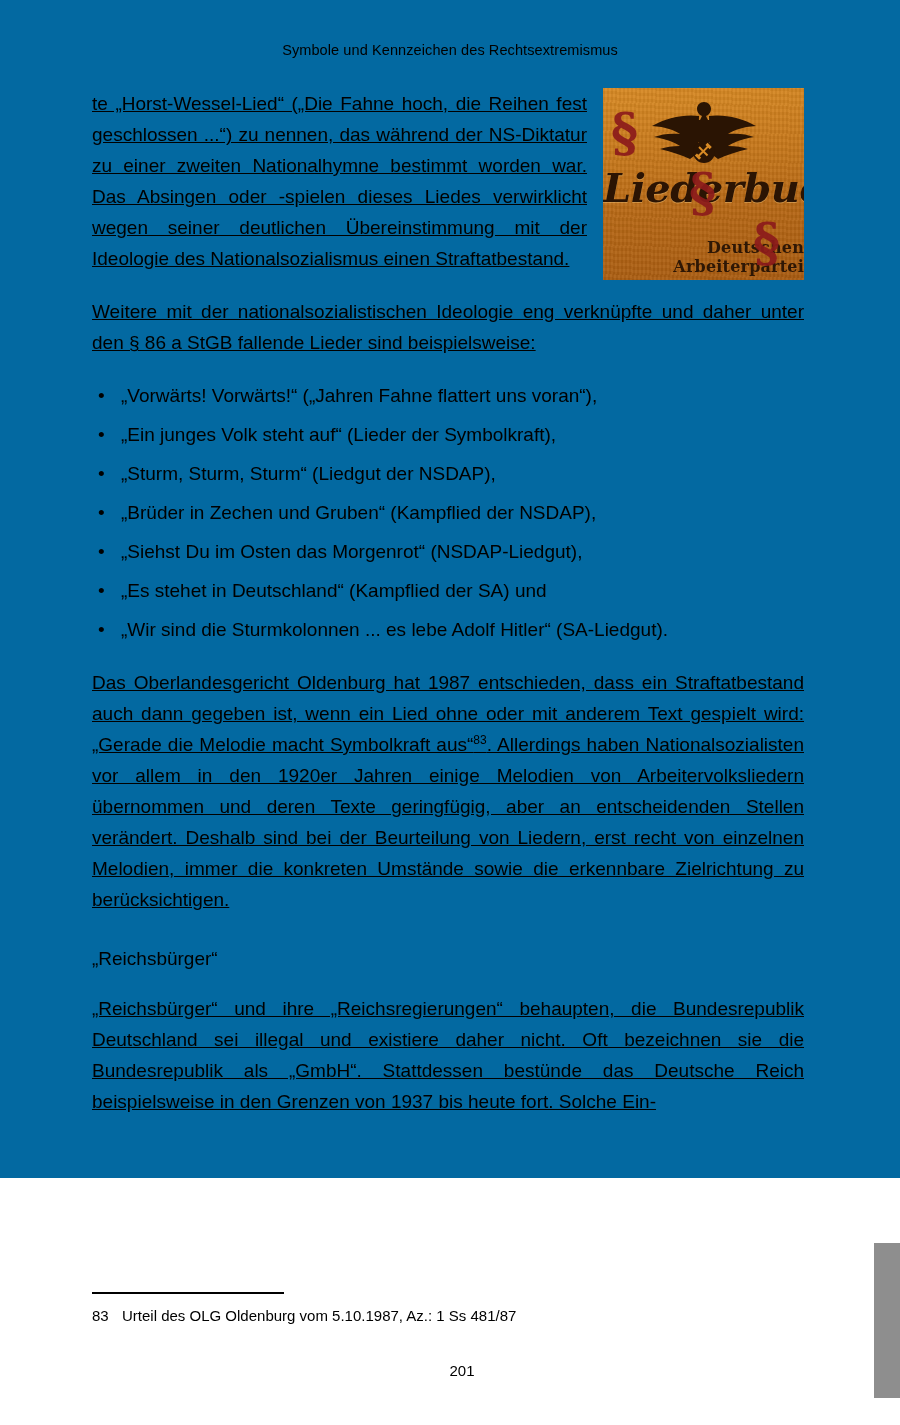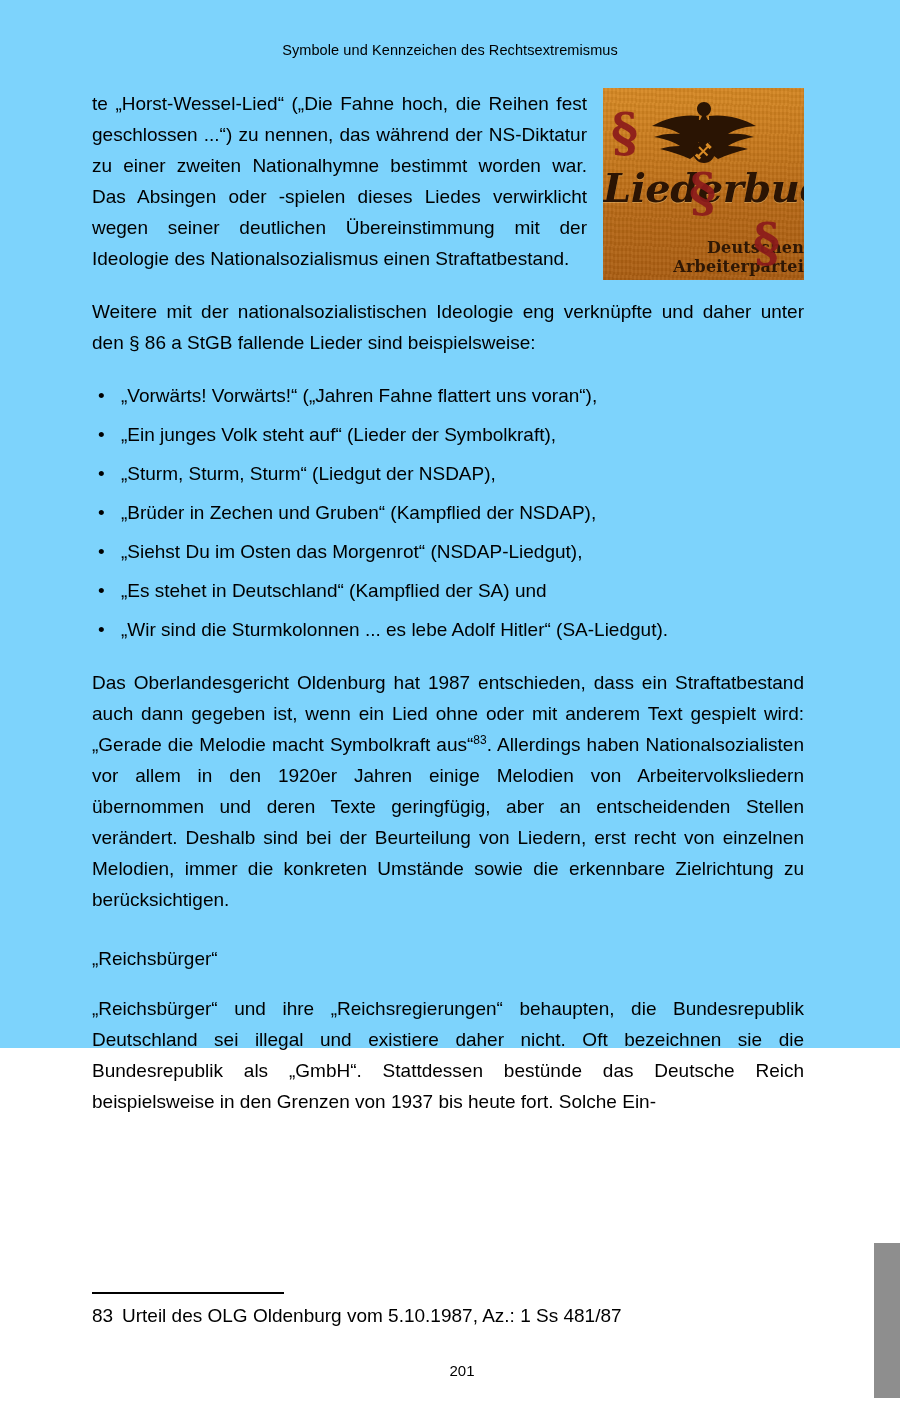--- a/index.html
+++ b/index.html
@@ -12,22 +12,22 @@
     height: 1425px;
     position: relative;
     font-family: "Liberation Sans", sans-serif;
     color: #000000;
     overflow: hidden;
   }
   .page {
     position: absolute;
     inset: 0;
     width: 900px;
-    height: 1048px;
-    background: #7dd3fc;
+    height: 1178px;
+    background: #0369a1;
   }
   .running-head {
     position: absolute;
     top: 42px;
     left: 0;
     width: 900px;
     text-align: center;
     font-size: 14.5px;
     letter-spacing: 0.1px;
   }
@@ -36,20 +36,21 @@
     top: 88px;
     left: 92px;
     width: 712px;
   }
   p.body-text {
     margin: 0 0 22px 0;
     font-size: 19px;
     line-height: 31px;
     text-align: justify;
     text-justify: inter-word;
+    text-decoration: underline;
   }
   .intro-para {
     width: 495px;
     margin-bottom: 26px;
   }
   .figure {
     position: absolute;
     top: 88px;
     left: 603px;
     width: 201px;
@@ -152,21 +153,21 @@
     top: 1292px;
     width: 192px;
     height: 2px;
     background: #000000;
   }
   .footnote {
     position: absolute;
     left: 92px;
     top: 1305px;
     width: 712px;
-    font-size: 19px;
+    font-size: 15px;
     line-height: 22px;
   }
   .footnote .fn-num {
     display: inline-block;
     width: 30px;
   }
   .page-number {
     position: absolute;
     left: 12px;
     top: 1362px;

